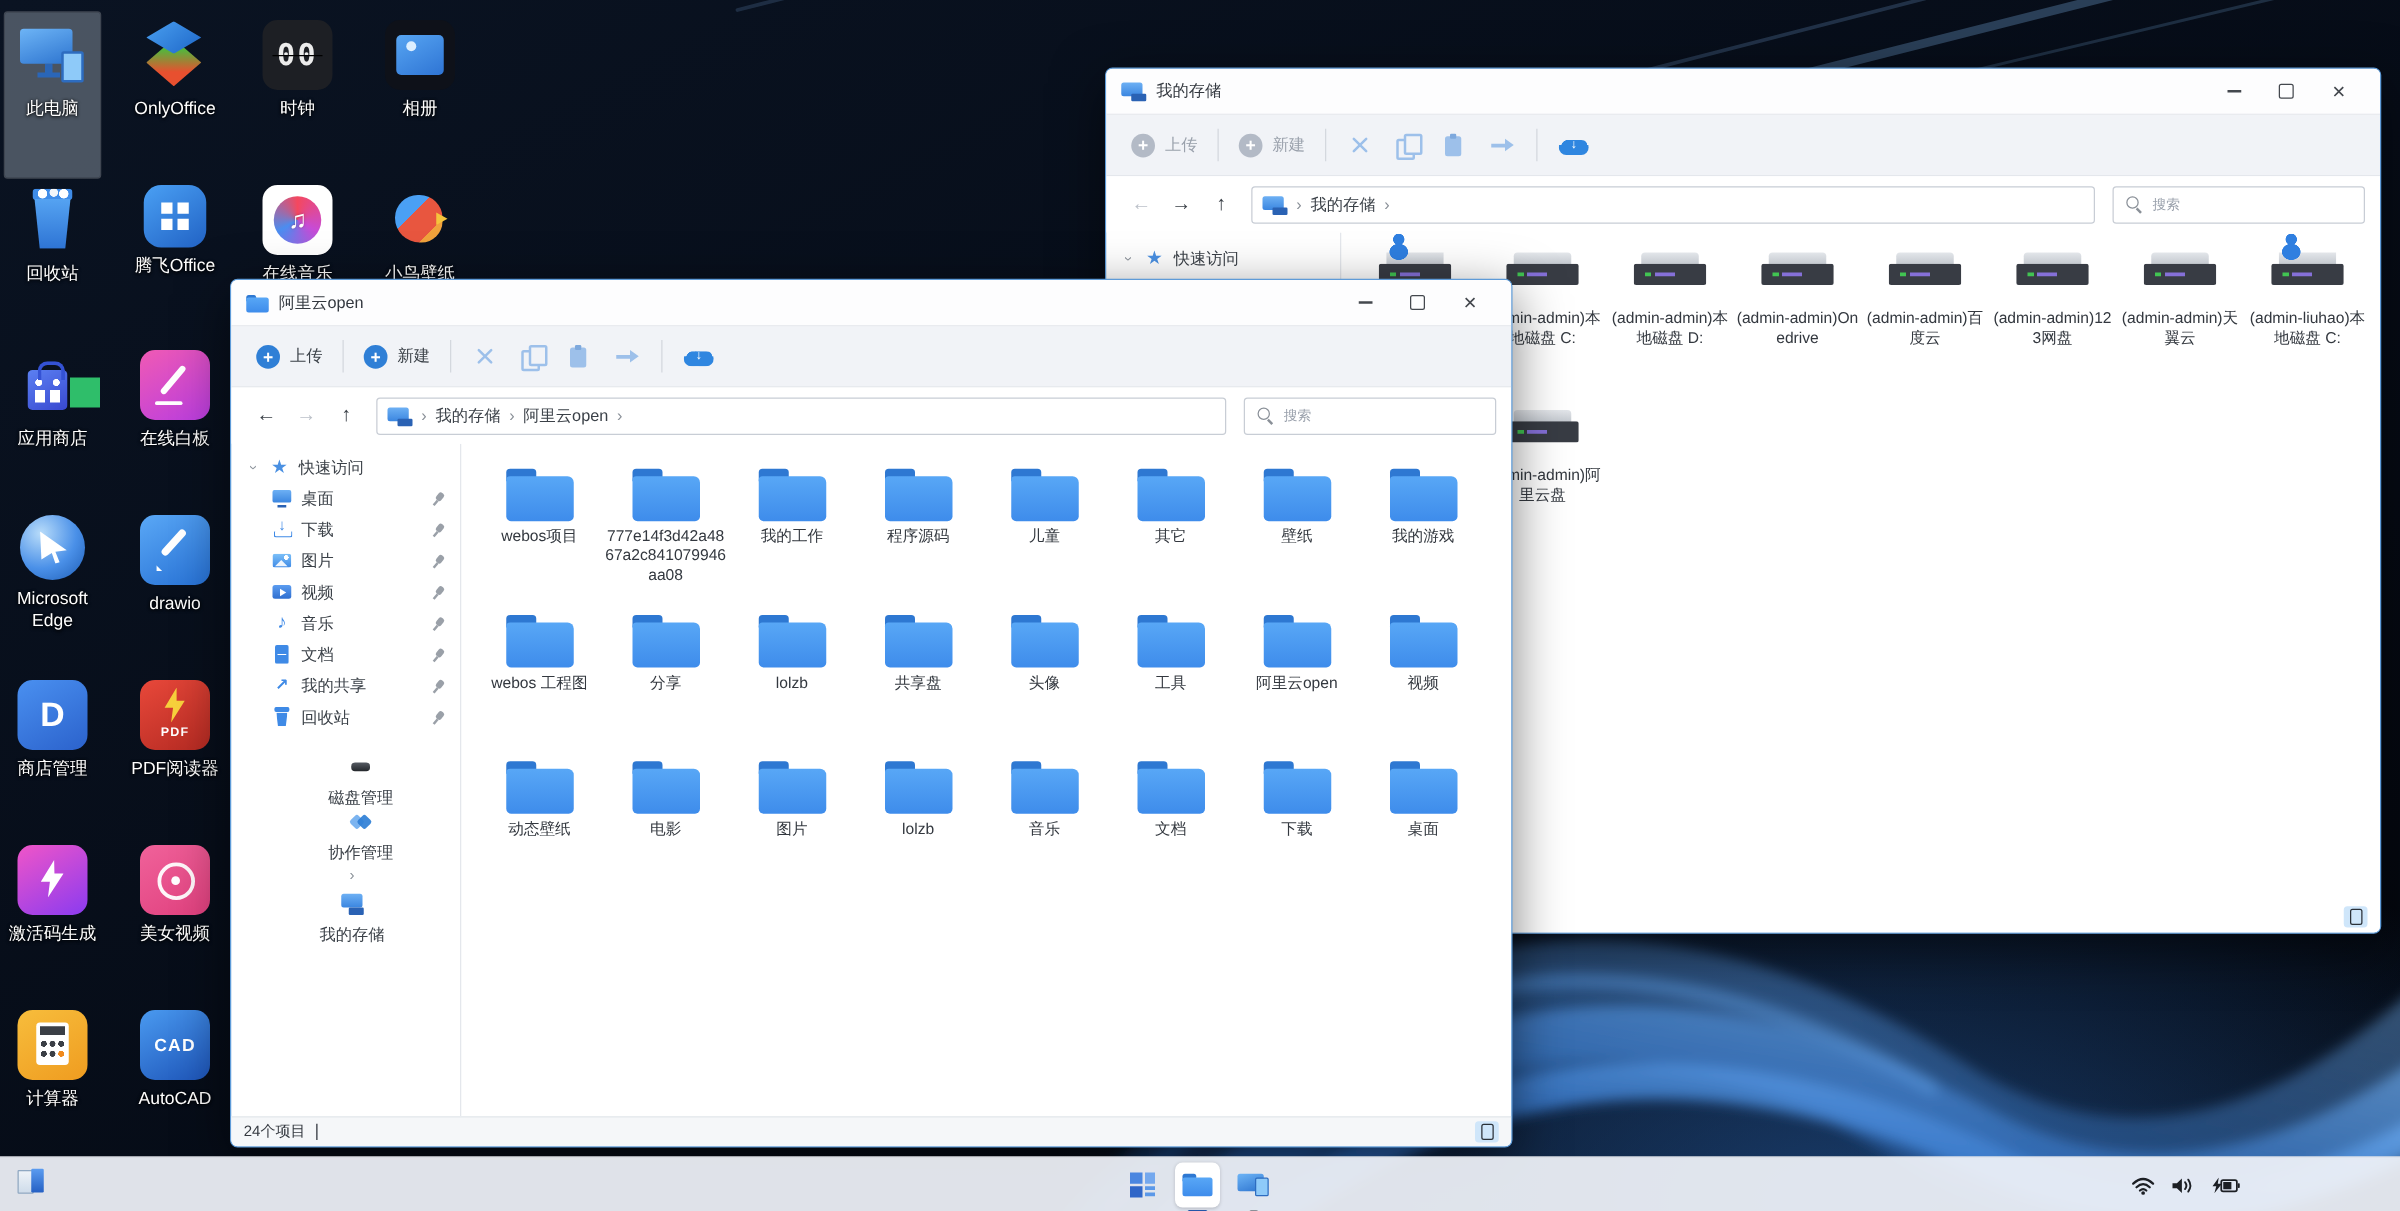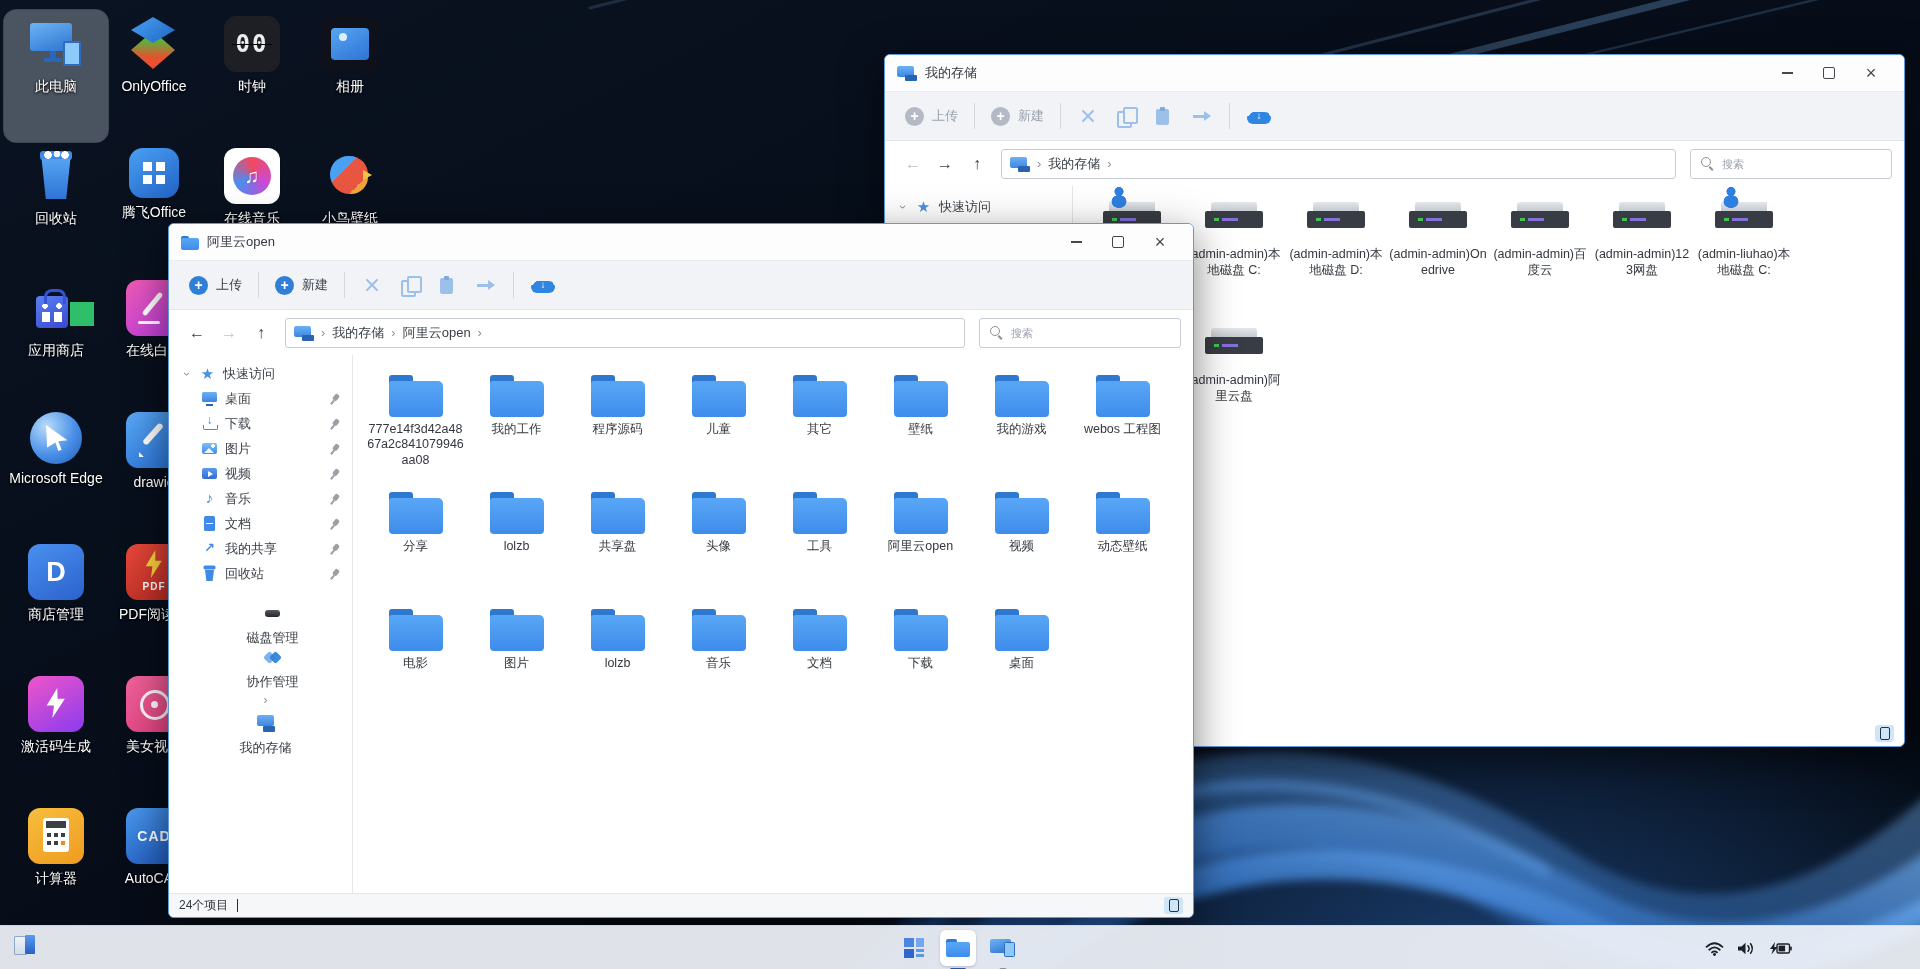--- a/index.html
+++ b/index.html
@@ -4,21 +4,21 @@
 <style>
   * { margin:0; padding:0; box-sizing:border-box; }
   html,body { background:#000; }
   .screen { position:relative; width:1920px; height:969px; overflow:hidden;
             font-family:"Liberation Sans","DejaVu Sans",sans-serif; color:#3b4148; }
   .wallpaper { position:absolute; inset:0; z-index:0; }
 
   
   .desktop-grid { position:absolute; left:4px; top:10px; z-index:1;
     display:grid; grid-template-columns:repeat(4,98px); grid-auto-rows:132px; }
-  .dicon { width:104px; padding:6px 2px; text-align:center; border-radius:12px; cursor:default; }
+  .dicon { width:76px; padding:6px 2px; text-align:center; border-radius:2px; cursor:default; }
   .dicon.selected { background:rgba(128,138,152,.55); outline:1px solid rgba(255,255,255,.22); }
   .dicon-img { position:relative; width:56px; height:56px; margin:0 auto; display:flex; align-items:center; justify-content:center; }
   .dicon-label { margin-top:6px; font-size:14px; line-height:1.25; color:#fff;
     text-shadow:0 1px 3px rgba(0,0,0,.95), 0 0 2px rgba(0,0,0,.8); word-break:break-word; }
 
   .icn { position:relative; }
   
   .ic-pc { background:linear-gradient(#2a66b8,#2a66b8) 16px 42px/18px 4px no-repeat,
                       linear-gradient(#2a66b8,#2a66b8) 22px 35px/6px 8px no-repeat; }
   .ic-pc::before { content:""; position:absolute; left:2px; top:7px; width:42px; height:28px;
@@ -120,21 +120,21 @@
       radial-gradient(circle 2.5px at 10px 22px,#3b3f46 2.3px,transparent 2.5px),
       radial-gradient(circle 2.5px at 17px 22px,#f08a1e 2.3px,transparent 2.5px); }
   
   .ic-autocad { background:linear-gradient(150deg,#4a9af0,#1d54b8); border-radius:12px; }
   .ic-autocad::after { content:"CAD"; color:#fff; font-size:14px; font-weight:bold; letter-spacing:1px; }
 
   
   .win { position:absolute; display:flex; flex-direction:column; background:#fff;
     border:1px solid #5e9bd8; border-radius:6px; overflow:hidden;
     box-shadow:0 12px 42px rgba(0,0,0,.5); }
-  .win-front { left:168px; top:223px; width:1026px; height:695px; z-index:30; }
+  .win-front { left:184px; top:223px; width:1026px; height:695px; z-index:30; }
   .win-back  { left:884px; top:54px;  width:1021px; height:693px; z-index:20; }
   .titlebar { height:36px; flex:0 0 36px; display:flex; align-items:center; padding:0 12px; background:#fdfdfe; }
   .title-text { margin-left:8px; font-size:13px; color:#33383f; }
   .win-controls { margin-left:auto; display:flex; }
   .wc { width:42px; height:30px; display:flex; align-items:center; justify-content:center; }
   .wc-min::after { content:""; width:11px; height:1.5px; background:#44484e; }
   .wc-max::after { content:""; width:10px; height:10px; border:1.3px solid #44484e; border-radius:2px; }
   .wc-close::after { content:"×"; font-size:18px; color:#44484e; line-height:1; }
   .toolbar { height:50px; flex:0 0 50px; display:flex; align-items:center; gap:16px; padding:0 20px;
     background:#f1f3f7; border-top:1px solid #e9ebef; border-bottom:1px solid #e4e7ec; }
@@ -541,20 +541,24 @@
               <div class="dr-cell">
                 <div class="dr-icn icn ic-drive"></div>
                 <div class="dr-label">(admin-admin)百度云</div>
               </div>
 
               <div class="dr-cell">
                 <div class="dr-icn icn ic-drive"></div>
                 <div class="dr-label">(admin-admin)123网盘</div>
               </div>
 
+              <div class="dr-cell">
+                <div class="dr-icn icn ic-drive"></div>
+                <div class="dr-label">(admin-admin)天翼云</div>
+              </div>
 
               <div class="dr-cell">
                 <div class="dr-icn icn ic-userdrive"></div>
                 <div class="dr-label">(admin-liuhao)本地磁盘 C:</div>
               </div>
             </div>
           <div class="drive-row row2">
 
               <div class="dr-cell">
                 <div class="dr-icn icn ic-drive"></div>
@@ -689,20 +693,24 @@
         </div>
         <div class="s-row s-group" style="padding-left:10px;">
           <span class="chev"></span>
           <span class="pc-sm" style="width:18px;flex:0 0 18px;"></span>
           <span>我的存储</span>
         </div>
       </div>
       <div class="content">
         <div class="fgrid">
 
+            <div class="fcell">
+              <div class="fold"></div>
+              <div class="fname">webos项目</div>
+            </div>
 
             <div class="fcell">
               <div class="fold"></div>
               <div class="fname">777e14f3d42a4867a2c841079946aa08</div>
             </div>
 
             <div class="fcell">
               <div class="fold"></div>
               <div class="fname">我的工作</div>
             </div>

